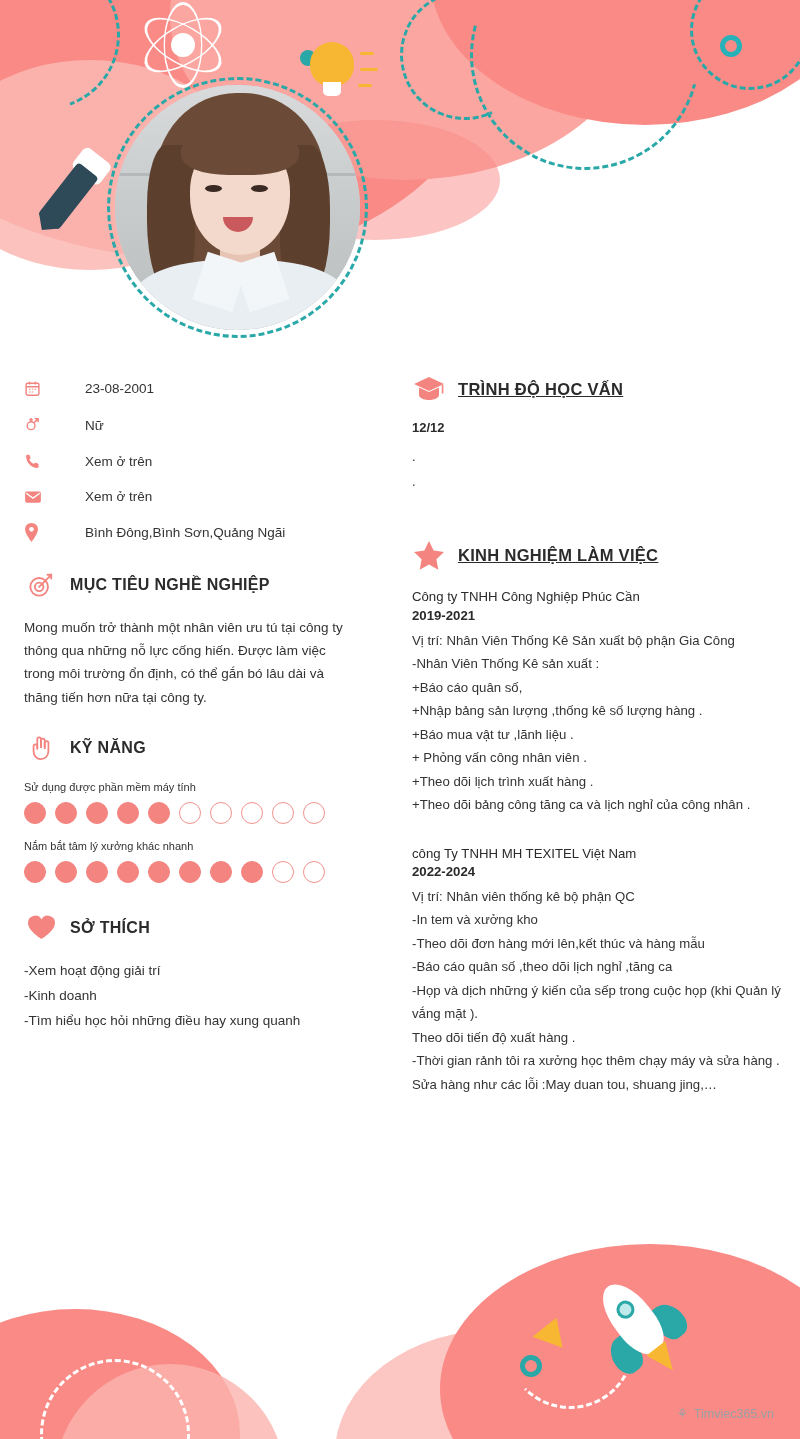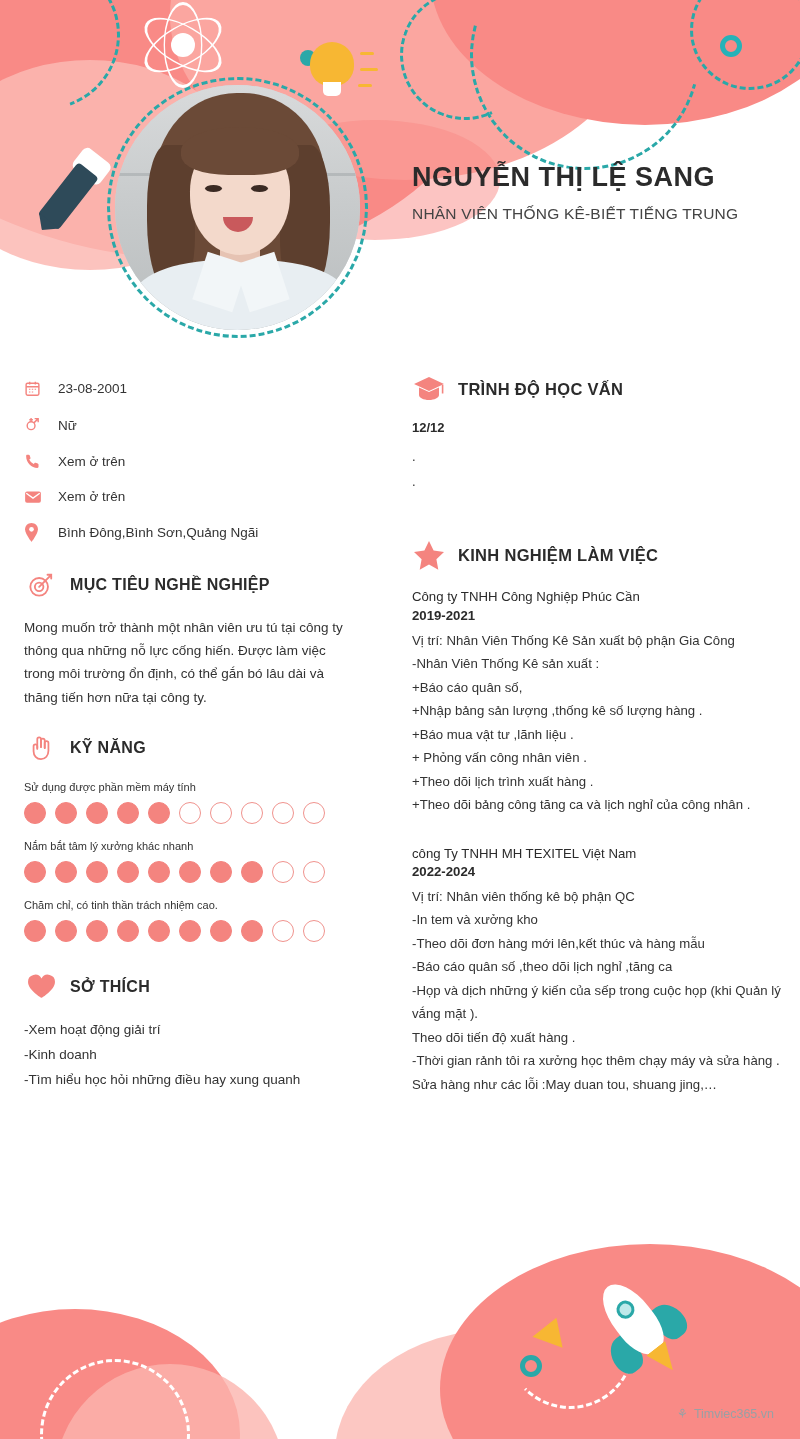--- a/index.html
+++ b/index.html
@@ -312,20 +312,21 @@
     left: 412px; top: 372px;
     width: 370px;
   }
 
   
   .contact-list { margin-bottom: 26px; }
   .contact-row {
     display: flex;
     align-items: center;
     margin-bottom: 19px;
+    gap: 27px;
   }
   .contact-ico {
     width: 34px;
     flex: 0 0 34px;
     display: flex;
     align-items: center;
     justify-content: flex-start;
     color: #f4847f;
   }
   .contact-txt {
@@ -345,21 +346,21 @@
     display: flex; align-items: center; justify-content: center;
     color: #f4847f;
     flex: 0 0 34px;
   }
   .sec-title {
     font-size: 16px;
     font-weight: bold;
     color: #2b2b2b;
     letter-spacing: .3px;
   }
-  .sec-title.right { font-size: 16.5px; }
+  .sec-title.right { font-size: 16.5px; text-decoration: underline; }
 
   .body-text {
     font-size: 13.5px;
     line-height: 1.72;
     color: #333;
   }
 
   .skill-label {
     font-size: 11px;
     color: #333;
@@ -580,24 +581,20 @@
       <div class="collar-l"></div>
       <div class="collar-r"></div>
       <div class="face"></div>
       <div class="fringe"></div>
       <div class="eye l"></div>
       <div class="eye r"></div>
       <div class="mouth"></div>
     </div>
   </div>
 
-  <div class="name-block">
-    <div class="full-name">NGUYỄN THỊ LỆ SANG</div>
-    <div class="job-title">NHÂN VIÊN THỐNG KÊ-BIẾT TIẾNG TRUNG</div>
-  </div>
 
   <div class="left-col">
 
     <div class="contact-list">
       <div class="contact-row">
         <span class="contact-ico">
           <svg width="17" height="17" viewBox="0 0 24 24" fill="none" stroke="#f4847f" stroke-width="2">
             <rect x="3" y="4.5" width="18" height="17" rx="2"></rect>
               <path d="M3 9.5h18M8 2.5v4M16 2.5v4"></path>
             <path d="M7 13h2M11 13h2M15 13h2M7 17h2M11 17h2" stroke-width="1.6"></path>
@@ -689,35 +686,20 @@
           <span class="dot on"></span>
           <span class="dot on"></span>
           <span class="dot on"></span>
           <span class="dot on"></span>
           <span class="dot on"></span>
           <span class="dot on"></span>
           <span class="dot"></span>
           <span class="dot"></span>
         </div>
     </div>
-    <div>
-      <div class="skill-label">Chăm chỉ, có tinh thần trách nhiệm cao.</div>
-      <div class="dots">
-          <span class="dot on"></span>
-          <span class="dot on"></span>
-          <span class="dot on"></span>
-          <span class="dot on"></span>
-          <span class="dot on"></span>
-          <span class="dot on"></span>
-          <span class="dot on"></span>
-          <span class="dot on"></span>
-          <span class="dot"></span>
-          <span class="dot"></span>
-        </div>
-    </div>
 
     <div class="sec-head" style="margin-top:28px;">
       <span class="ico">
         <svg width="27" height="25" viewBox="0 0 28 26" fill="#f4847f">
           <path d="M14 25S0 16.8 0 8.4A7.4 7.4 0 0 1 14 4.8 7.4 7.4 0 0 1 28 8.4C28 16.8 14 25 14 25z"></path>
         </svg>
       </span>
       <span class="sec-title">SỞ THÍCH</span>
     </div>
     <div class="hobby-list">

